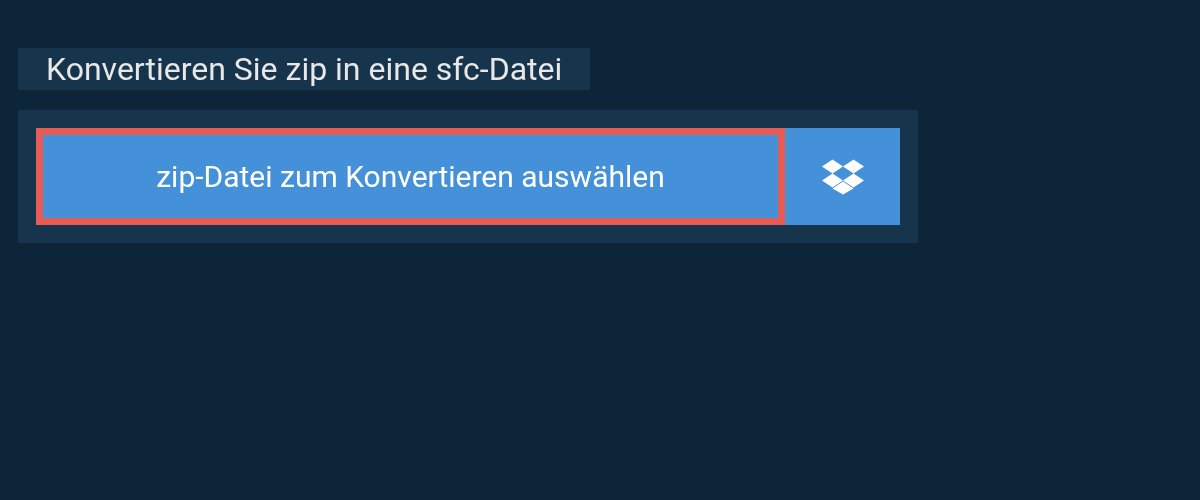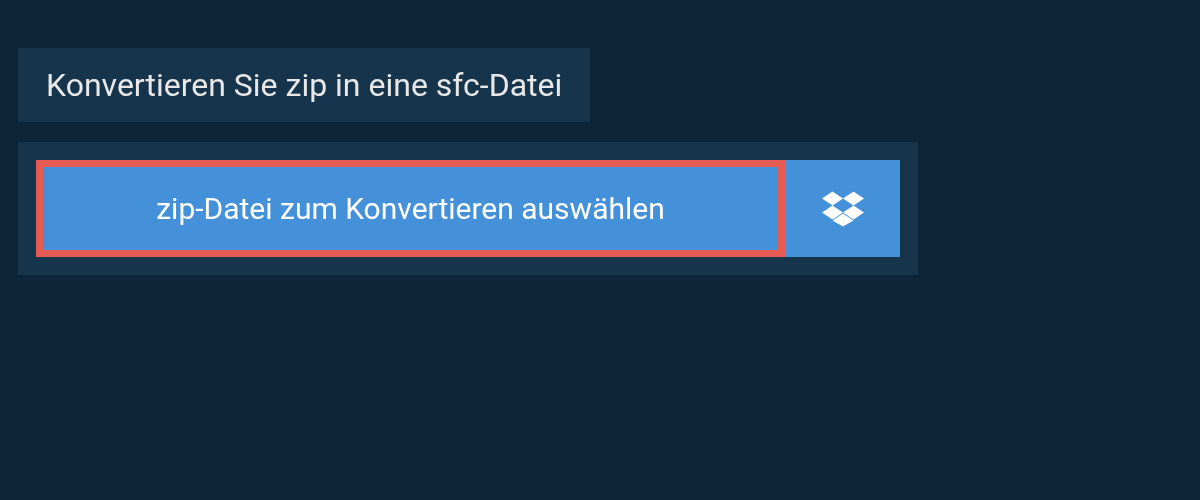--- a/index.html
+++ b/index.html
@@ -13,21 +13,21 @@
       background-color: #0d2538;
       font-family: -apple-system, BlinkMacSystemFont, "Segoe UI", Roboto, Arial, sans-serif;
       overflow: hidden;
     }
     .container {
       padding: 0;
     }
     .title-bar {
       background-color: #16344b;
       display: inline-block;
-      padding: 18px 28px;
+      padding: 2px 28px;
       margin-top: 48px;
       margin-left: 18px;
     }
     .title-text {
       color: #e8e8e8;
       font-size: 32px;
       font-weight: 400;
     }
     .upload-panel {
       background-color: #16344b;

